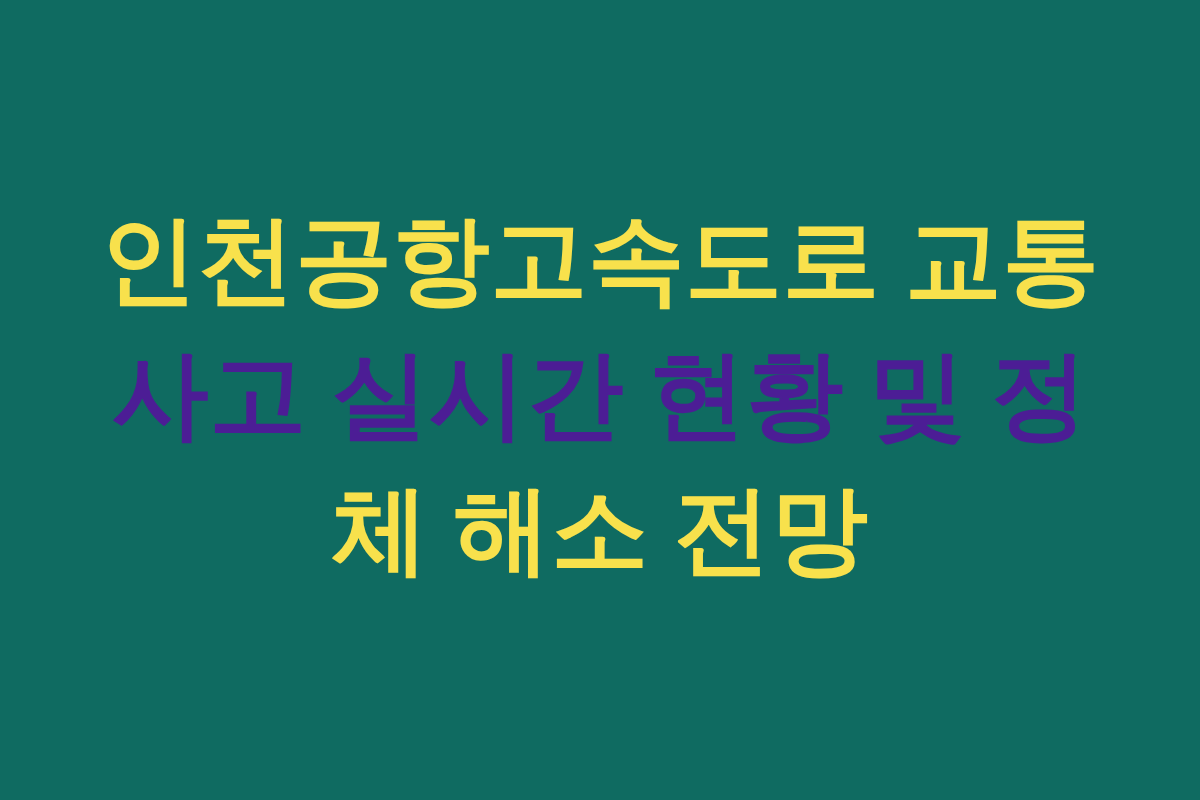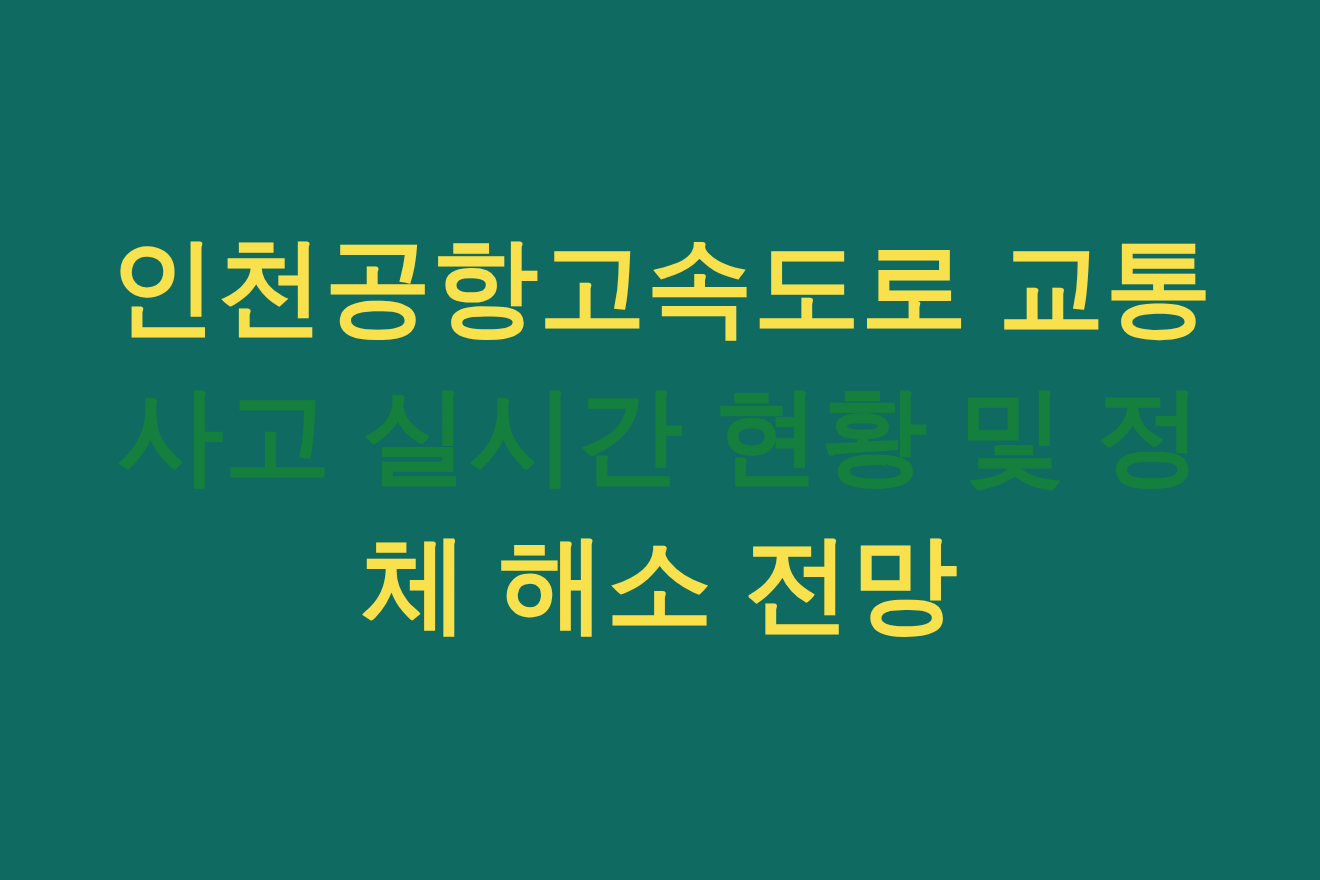--- a/index.html
+++ b/index.html
@@ -33,21 +33,21 @@
     position: relative;
     z-index: 2;
     width: 1000px;
     margin: 0 auto;
     text-align: center;
     padding-bottom: 10px;
   }
 
   .headline-line {
     display: block;
-    font-family: Liberation Sans, sans-serif;
+    font-family: Liberation Serif, serif;
     font-weight: 700;
     font-size: 96px;
     line-height: 135px;
     letter-spacing: 0.005em;
     color: #F8E14C;
     white-space: nowrap;
     -webkit-font-smoothing: antialiased;
     text-rendering: optimizeLegibility;
   }
 
@@ -68,19 +68,19 @@
 <body>
 
 <div class="card">
 
   <div class="card-background" style="background-color: rgb(15, 107, 97);"></div>
 
   <div class="headline-block">
 
     <span class="headline-line line-1" style="color: rgb(248, 225, 76);">인천공항고속도로 교통</span>
 
-    <span class="headline-line line-2" style="color: #15803d;">사고 실시간 현황 및 정</span>
+    <span class="headline-line line-2" style="color: #4c1d95;">사고 실시간 현황 및 정</span>
 
     <span class="headline-line line-3" style="color: rgb(248, 225, 76);">체 해소 전망</span>
 
   </div>
 
 </div>
 
 </body></html>

